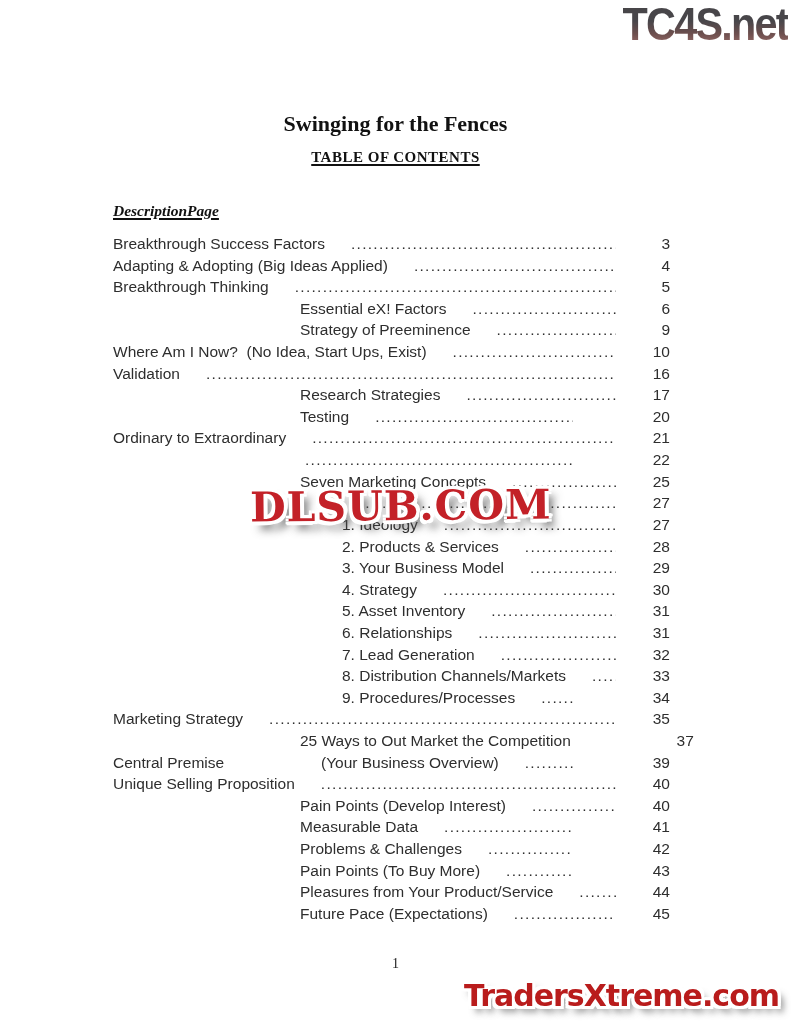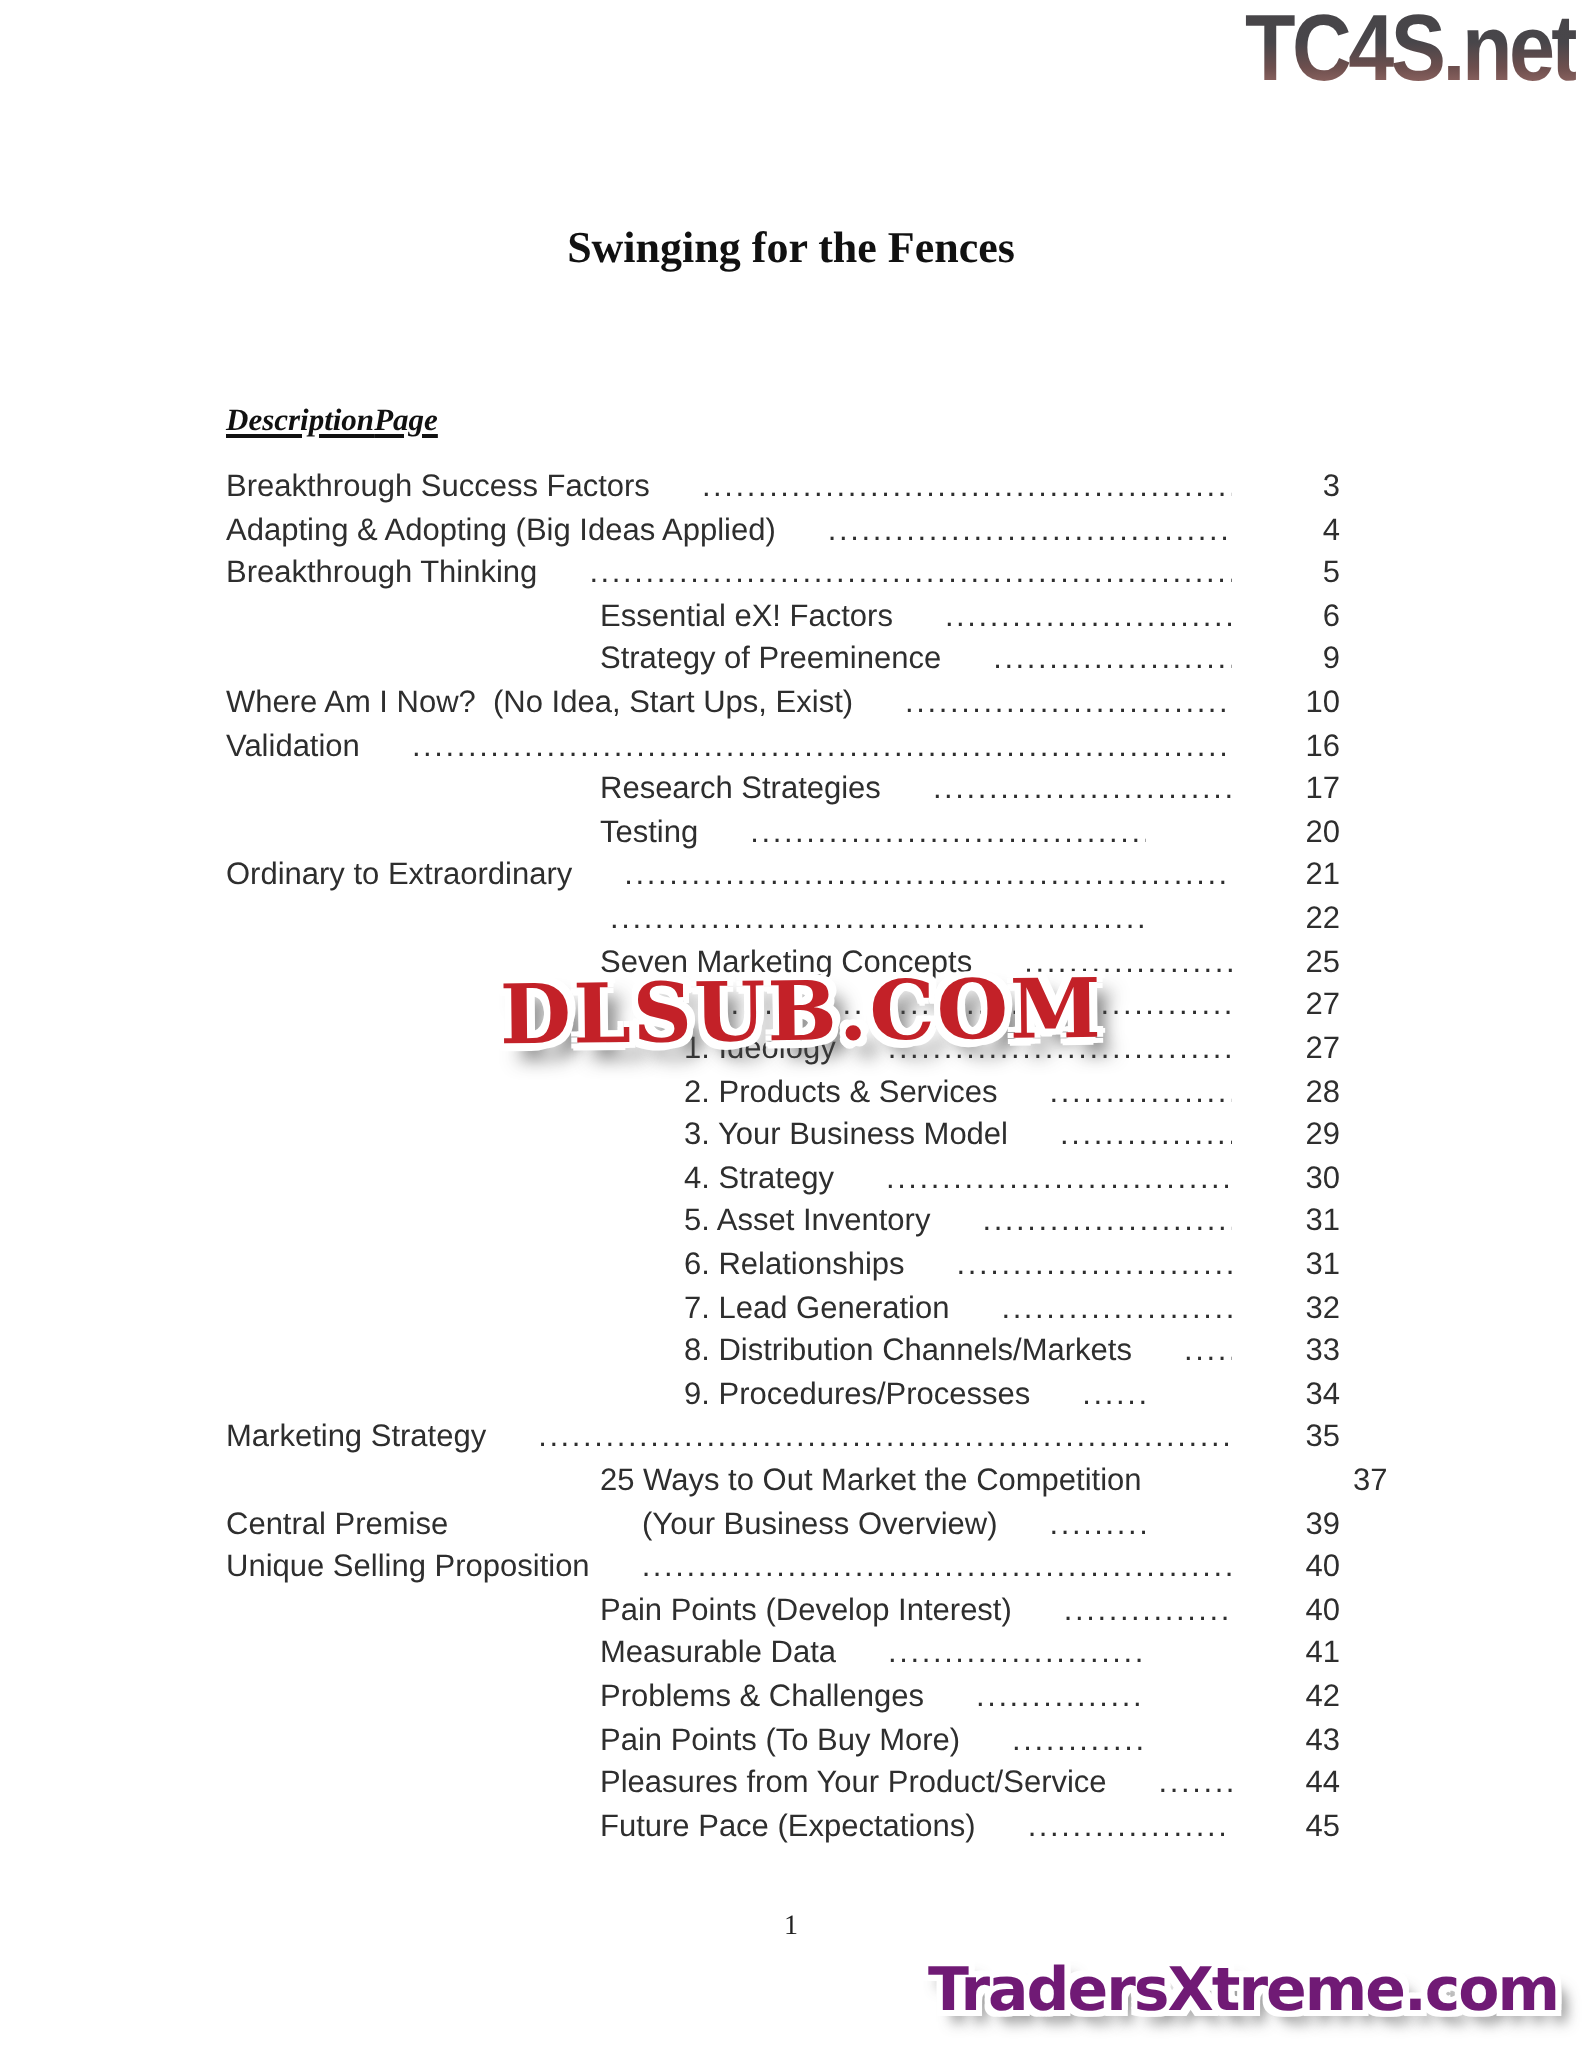--- a/index.html
+++ b/index.html
@@ -33,21 +33,21 @@
       -3px -3px 0 #fff, -3px 0 0 #fff, -3px 3px 0 #fff,
       0 -3px 0 #fff, 0 3px 0 #fff,
       3px -3px 0 #fff, 3px 0 0 #fff, 3px 3px 0 #fff,
       -2px 4px 0 #fff, 4px -2px 0 #fff,
       7px 8px 9px rgba(80,80,80,.85);
   }
   .wm-bottom {
     position:absolute; right:12px; top:979px;
     font-family:"DejaVu Sans", sans-serif; font-weight:bold;
     font-size:30px; letter-spacing:-1px; line-height:1.1;
-    color:#701a75;
+    color:#b91c1c;
     text-shadow:
       -3px -3px 0 #fff, -3px 0 0 #fff, -3px 3px 0 #fff,
       0 -3px 0 #fff, 0 3px 0 #fff,
       3px -3px 0 #fff, 3px 0 0 #fff, 3px 3px 0 #fff,
       5px 6px 7px rgba(90,90,90,.8);
   }
 
   
   .doc-title {
     position:absolute; top:111px; left:0; width:100%;
@@ -102,20 +102,21 @@
 </style>
 </head>
 <body>
 
 <div class="page">
 
   <div class="wm-top">TC4S.net</div>
 
   <h1 class="doc-title">Swinging for the Fences</h1>
 
+  <div class="doc-subtitle">TABLE OF CONTENTS</div>
 
   <div class="toc-header">
     <span>Description</span>
     <span>Page</span>
   </div>
 
   <div class="toc" id="toc-rows">
       <div class="toc-row indent-0">
         <span class="toc-label">Breakthrough Success Factors</span>
         <span class="leader">................................................................................................................................................................</span>

